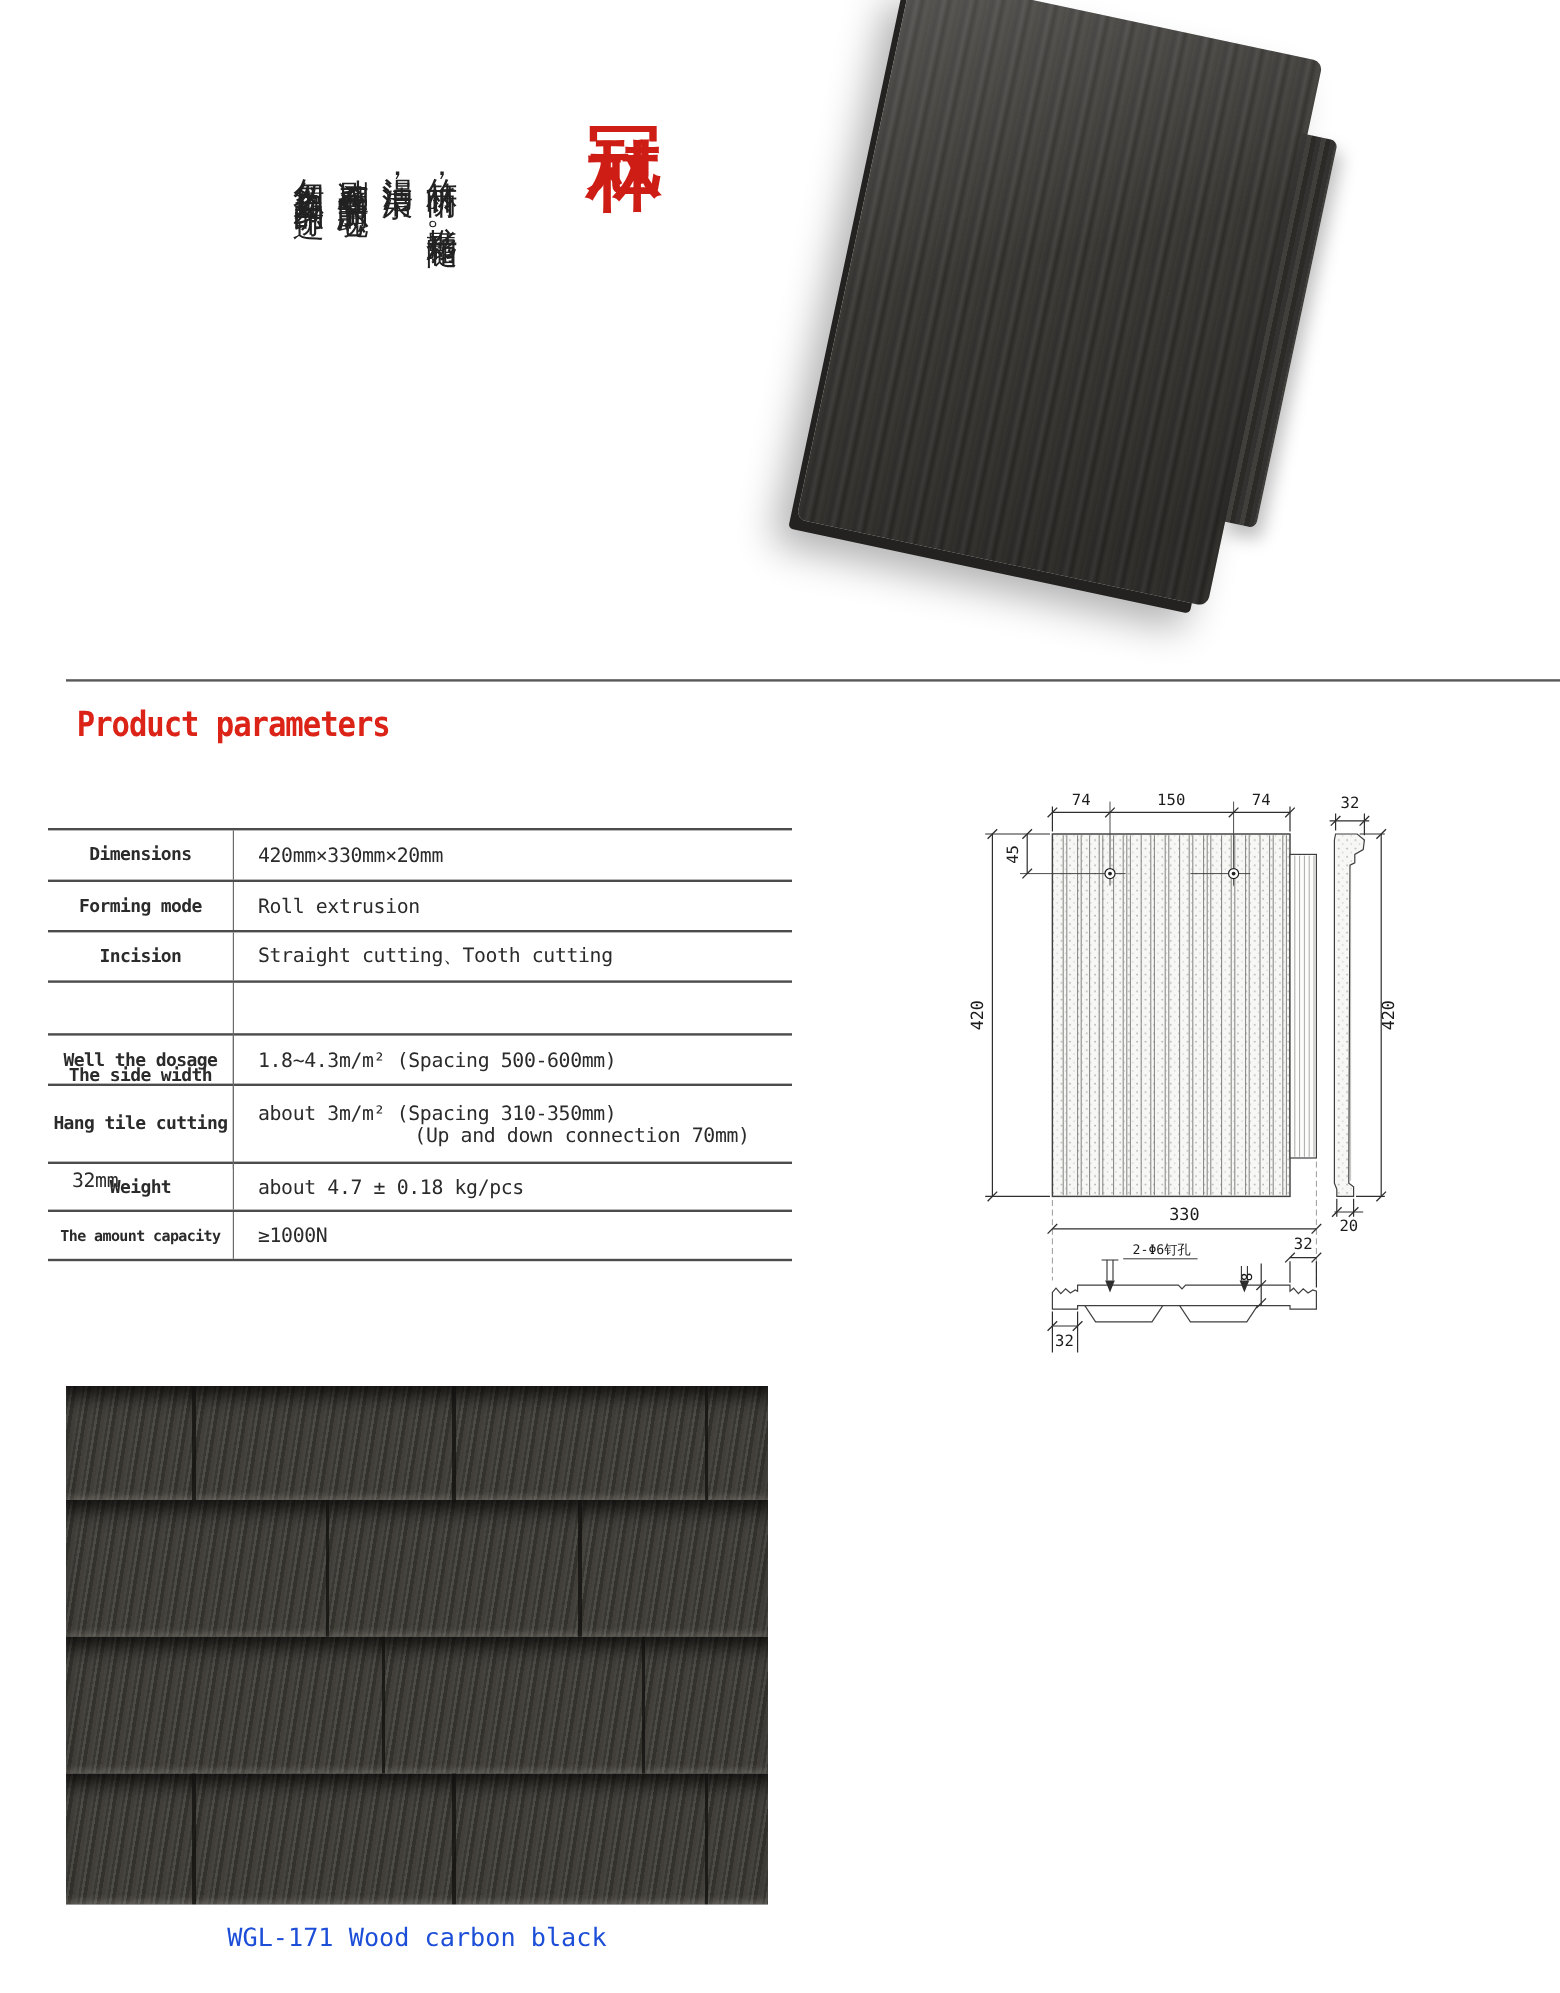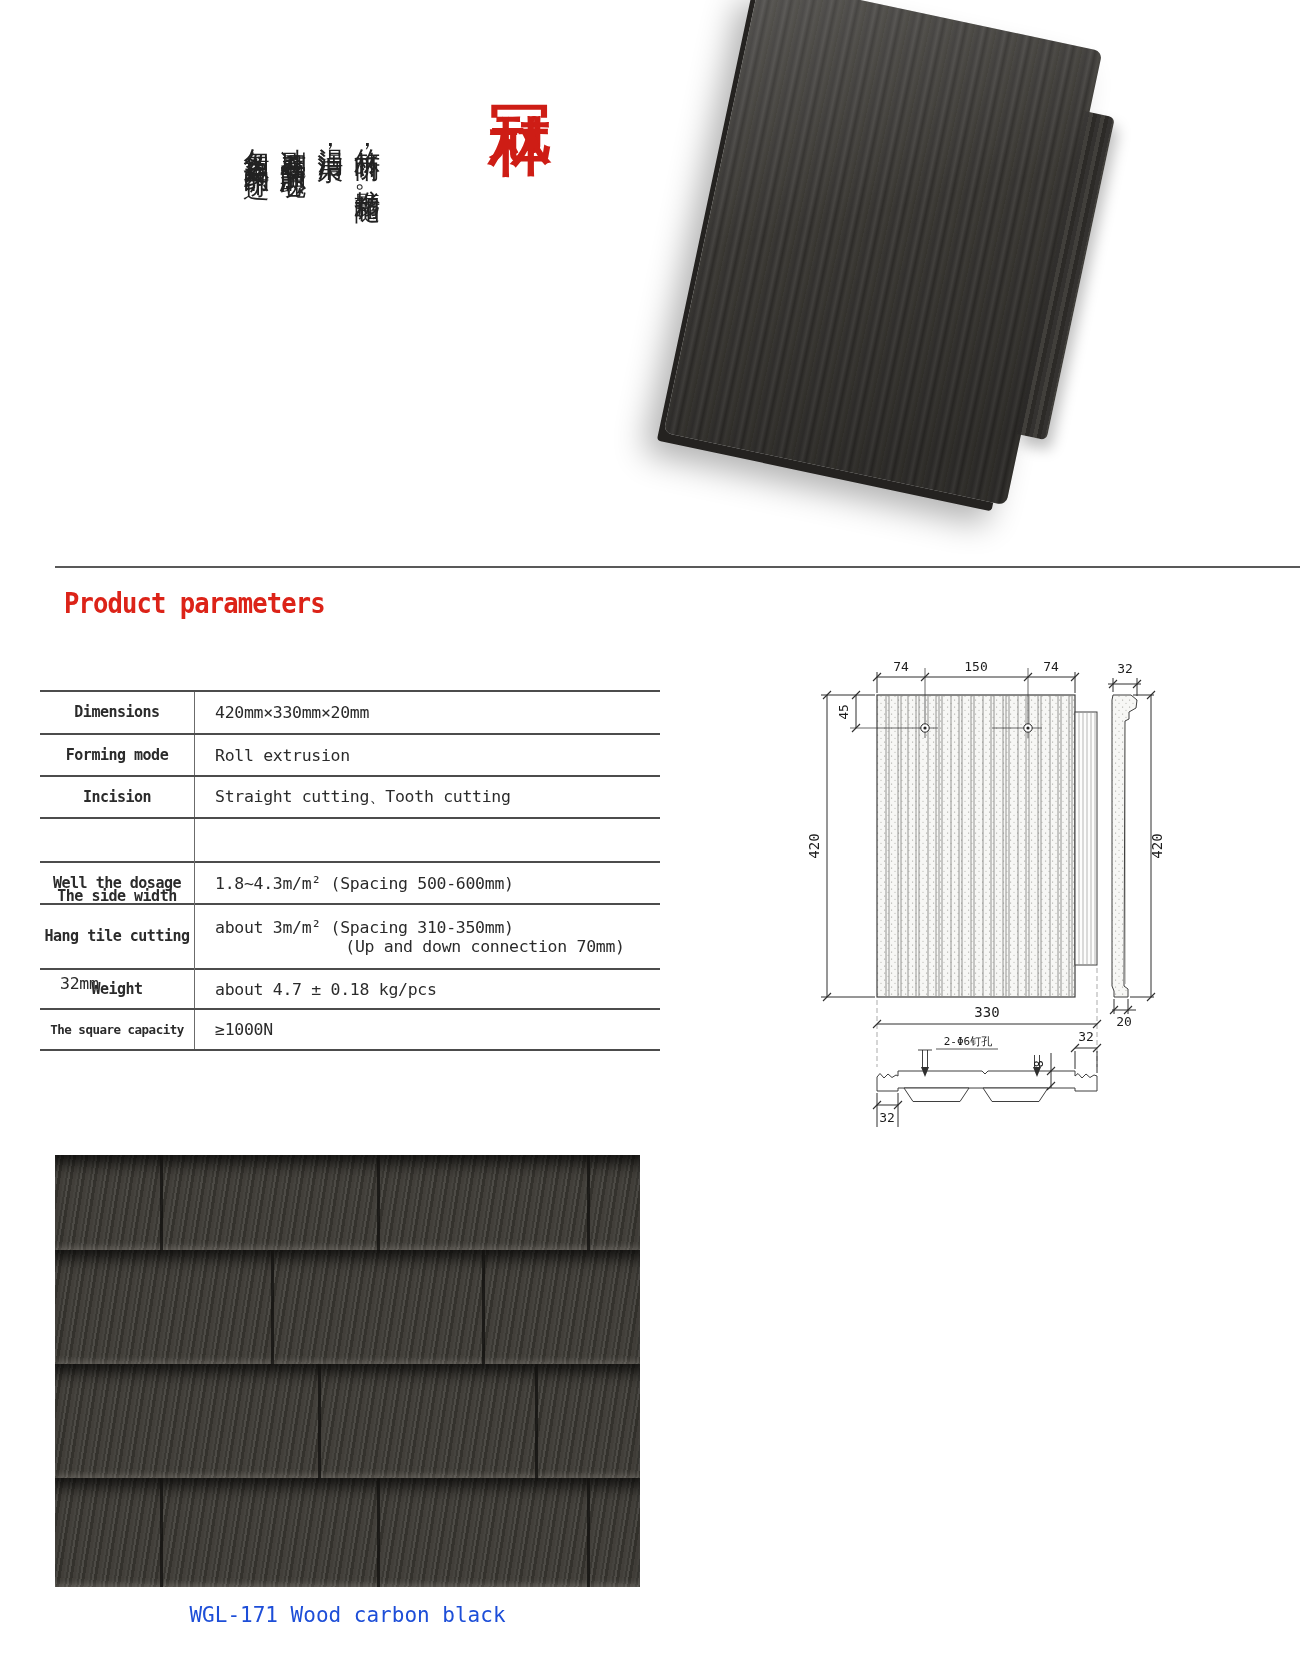--- a/index.html
+++ b/index.html
@@ -129,21 +129,21 @@
         <span class="v2">(Up and down connection 70mm)</span>
       </div>
     </div>
     <div class="srow h40">
       <div class="lab">Weight</div>
       <div class="val">
           <span>about 4.7 ± 0.18 kg/pcs</span>
         </div>
     </div>
     <div class="srow h43">
-      <div class="lab lab-sm">The square capacity</div>
+      <div class="lab lab-sm">The amount capacity</div>
       <div class="val">
           <span>≥1000N</span>
         </div>
     </div>
   </div>
 
   <svg class="drawing" width="420" height="560" viewBox="0 0 420 560" xmlns="http://www.w3.org/2000/svg">
     <defs>
       <pattern id="stip" width="7" height="7" patternUnits="userSpaceOnUse">
         <rect width="7" height="7" fill="#f7f7f5"></rect>

